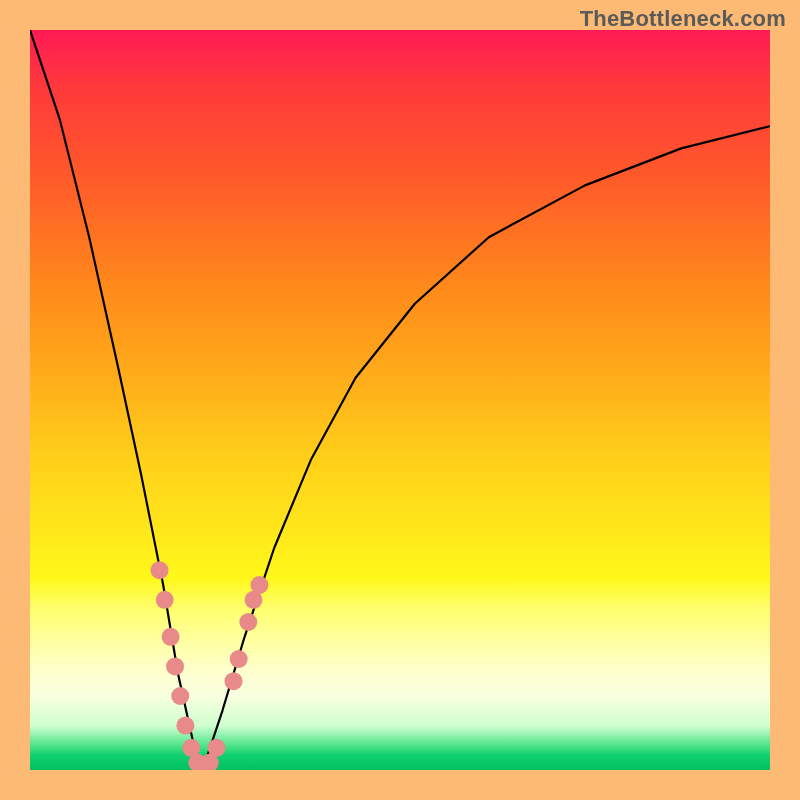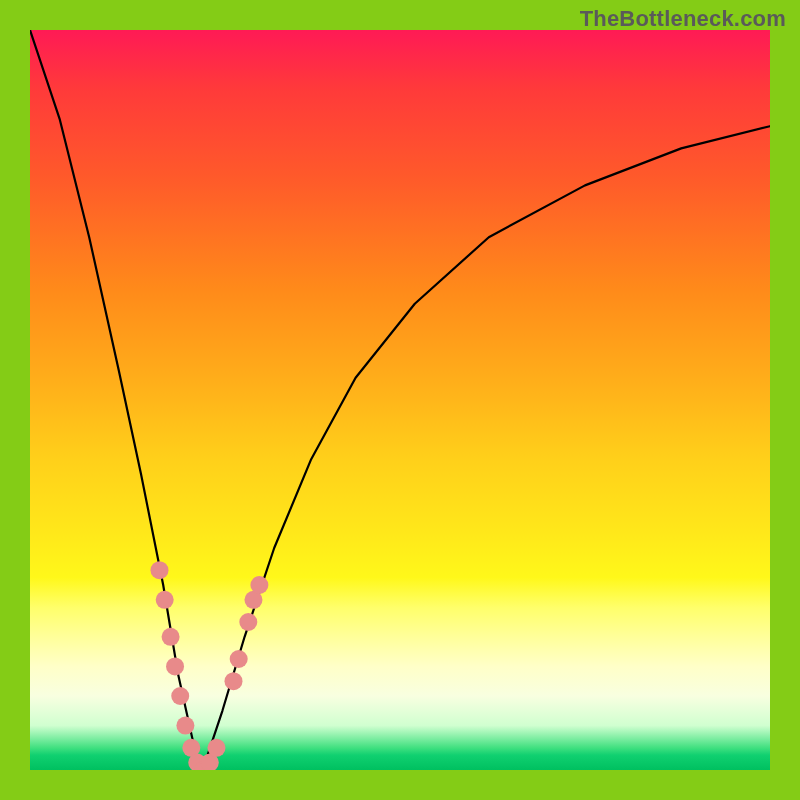--- a/index.html
+++ b/index.html
@@ -1,21 +1,21 @@
 <!DOCTYPE html>
 <html><head>
 <meta charset="utf-8">
 <style>
   * { margin: 0; padding: 0; box-sizing: border-box; }
   html, body { width: 800px; height: 800px; overflow: hidden; background: #000; }
   .chart-container {
     position: relative;
     width: 800px;
     height: 800px;
-    background: #84cc16;
+    background: #fdba74;
     text-decoration: underline;
   }
   .plot-area {
     position: absolute;
     left: 30px;
     top: 30px;
     width: 740px;
     height: 740px;
     background: linear-gradient(to bottom,
       #ff1a55 0%,

